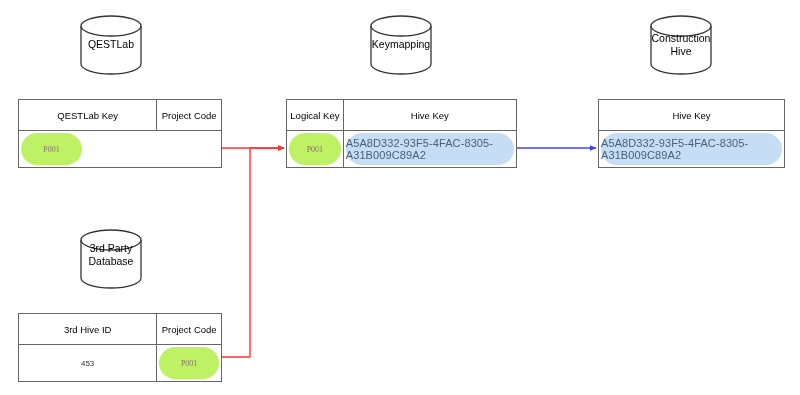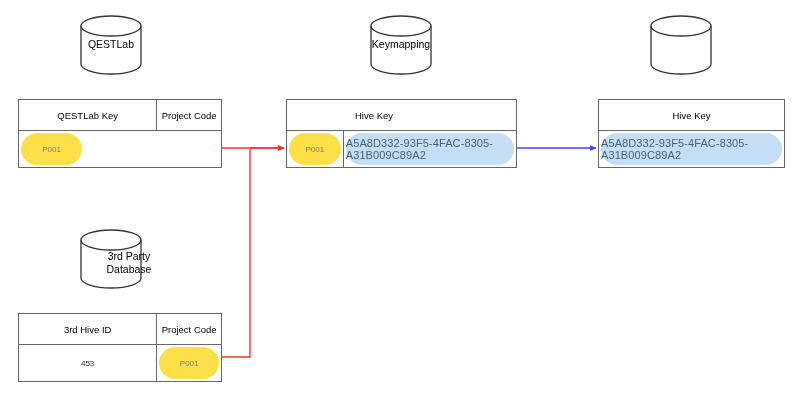--- a/index.html
+++ b/index.html
@@ -79,22 +79,23 @@
     right: 2px;
     top: 2px;
     bottom: 2px;
     border-radius: 16px;
     display: flex;
     align-items: center;
     justify-content: center;
     font-size: 8px;
   }
   .pill.pink {
-    background: #fde047;
+    background: #bef264;
     color: #8a7070;
+    font-family: Liberation Serif, serif;
   }
   .pill.blue {
     background: #c5def5;
     color: #4a6076;
     font-size: 11px;
     letter-spacing: 0.1px;
   }
 
   
   .conn {
@@ -148,47 +149,50 @@
     <div class="cyl-label" style="top:24px;">QESTLab</div>
   </div>
 
   <div class="cyl" style="left:650px; top:14px; width:62px; height:62px;">
     <svg width="62" height="62" viewBox="0 0 62 62">
       <path d="M1,12 L1,50" stroke="#333333" stroke-width="1.3" fill="none"></path>
       <path d="M61,12 L61,50" stroke="#333333" stroke-width="1.3" fill="none"></path>
       <ellipse cx="31" cy="12" rx="30" ry="10" fill="#ffffff" stroke="#333333" stroke-width="1.3"></ellipse>
       <path d="M1,50 A30,10 0 0 0 61,50" fill="none" stroke="#333333" stroke-width="1.3"></path>
     </svg>
+    <div class="cyl-label" style="top:18px;">Construction
+Hive</div>
   </div>
 
   <div class="cyl" style="left:80px; top:228px; width:62px; height:62px;">
     <svg width="62" height="62" viewBox="0 0 62 62">
       <path d="M1,12 L1,50" stroke="#333333" stroke-width="1.3" fill="none"></path>
       <path d="M61,12 L61,50" stroke="#333333" stroke-width="1.3" fill="none"></path>
       <ellipse cx="31" cy="12" rx="30" ry="10" fill="#ffffff" stroke="#333333" stroke-width="1.3"></ellipse>
       <path d="M1,50 A30,10 0 0 0 61,50" fill="none" stroke="#333333" stroke-width="1.3"></path>
     </svg>
-    <div class="cyl-label" style="top:22px;padding-left:18px;">3rd Party
+    <div class="cyl-label" style="top:14px;">3rd Party
 Database</div>
   </div>
 
   <div class="tbl" style="left:18px; top:99px; width:204px; height:69px;">
     <div class="trow head" style="height:31px;">
       <div class="cell head-cell" style="width:138px; height:100%;">QESTLab Key</div>
       <div class="cell head-cell" style="width:65px; height:100%;">Project Code</div>
     </div>
     <div class="trow" style="height:36px;">
       <div class="cell body-cell" style="width:65px; height:100%;">
         <span class="pill pink">P001</span>
       </div>
     </div>
   </div>
 
   <div class="tbl" style="left:286px; top:99px; width:231px; height:69px;">
     <div class="trow head" style="height:31px;">
+      <div class="cell head-cell" style="width:56px; height:100%;">Logical Key</div>
       <div class="cell head-cell" style="width:174px; height:100%;">Hive Key</div>
     </div>
     <div class="trow" style="height:36px;">
       <div class="cell body-cell" style="width:56px; height:100%;">
         <span class="pill pink">P001</span>
       </div>
       <div class="cell body-cell" style="width:174px; height:100%;">
         <span class="pill blue">A5A8D332-93F5-4FAC-8305-A31B009C89A2</span>
       </div>
     </div>

